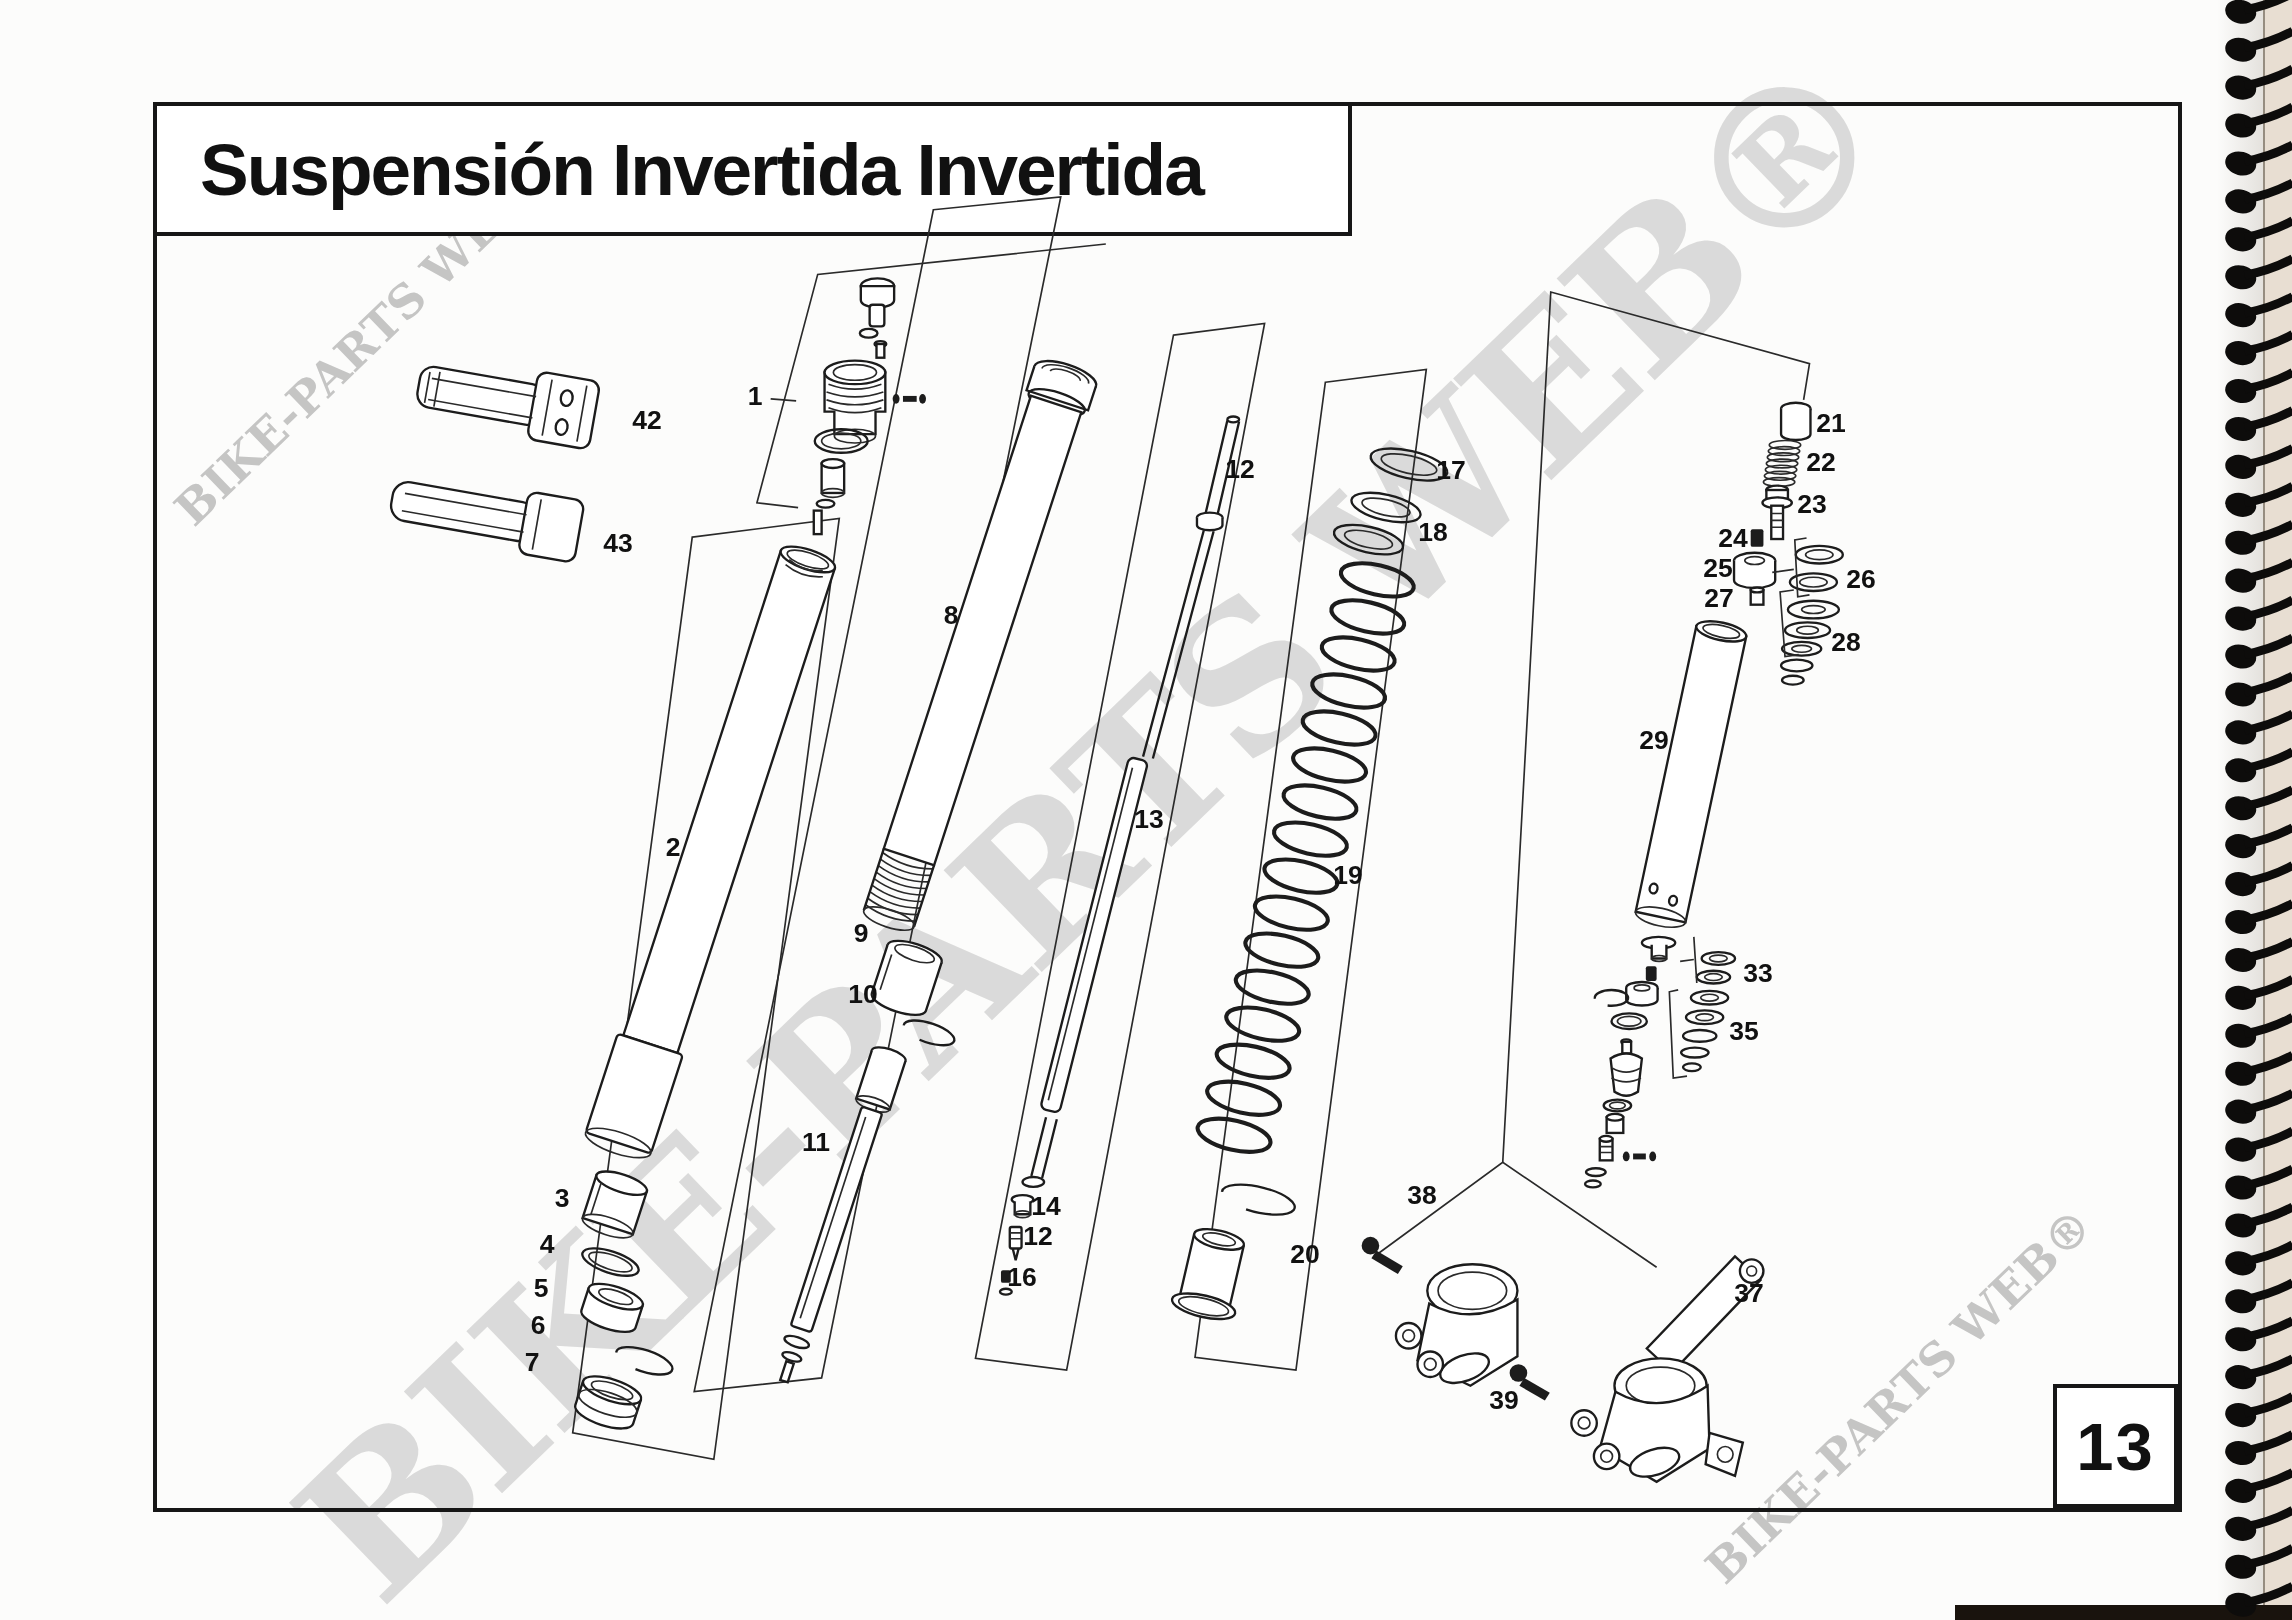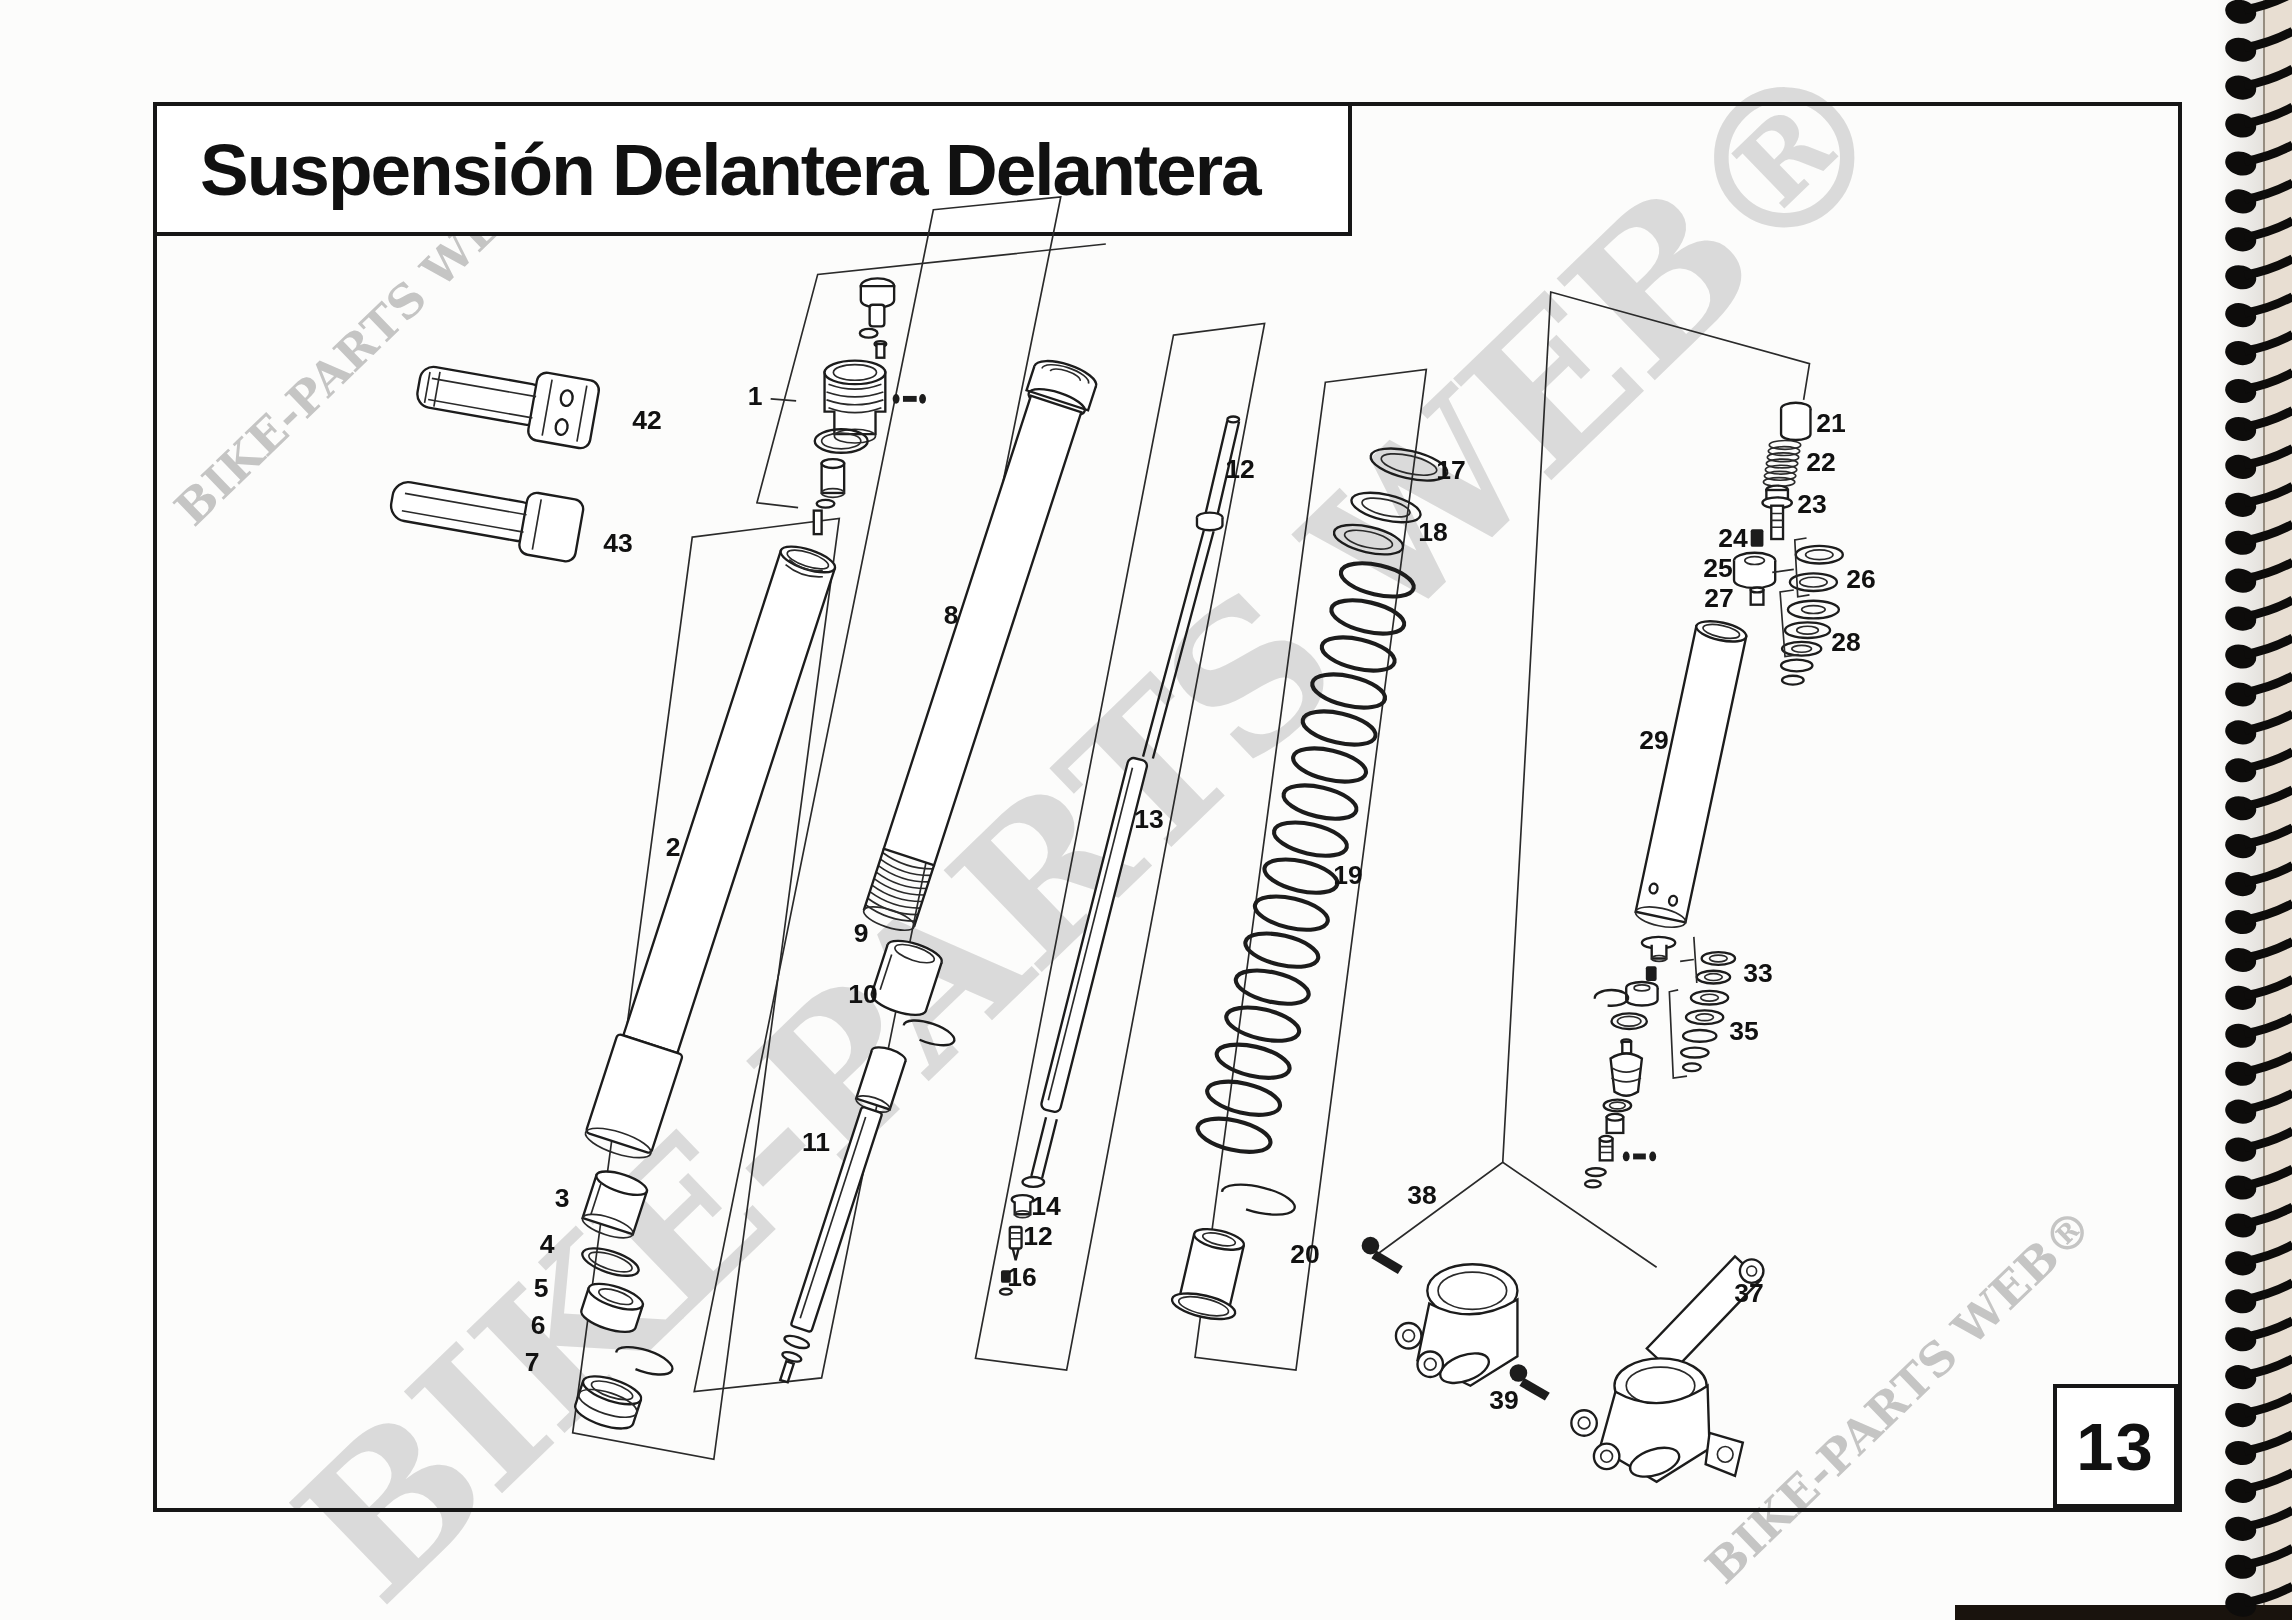--- a/index.html
+++ b/index.html
@@ -41,21 +41,21 @@
 <body>
 
 <div class="stage">
 
   <div class="wm wm-a">BIKE-PARTS WEB®</div>
   <div class="wm wm-b">BIKE-PARTS WEB®</div>
   <div class="wm wm-c">BIKE-PARTS WEB®</div>
 
   <div class="main-border"></div>
   <div class="title-box">
-    <h1>Suspensión Delantera Delantera</h1>
+    <h1>Suspensión Invertida Invertida</h1>
   </div>
   <div class="pagenum-box">
     <span>13</span>
   </div>
 
   <div class="page-edge-shadow"></div>
   <div class="page-edge"></div>
   <div class="book-strip"></div>
 
   <svg id="art" width="2293" height="1620" viewBox="0 0 2339 1653">

